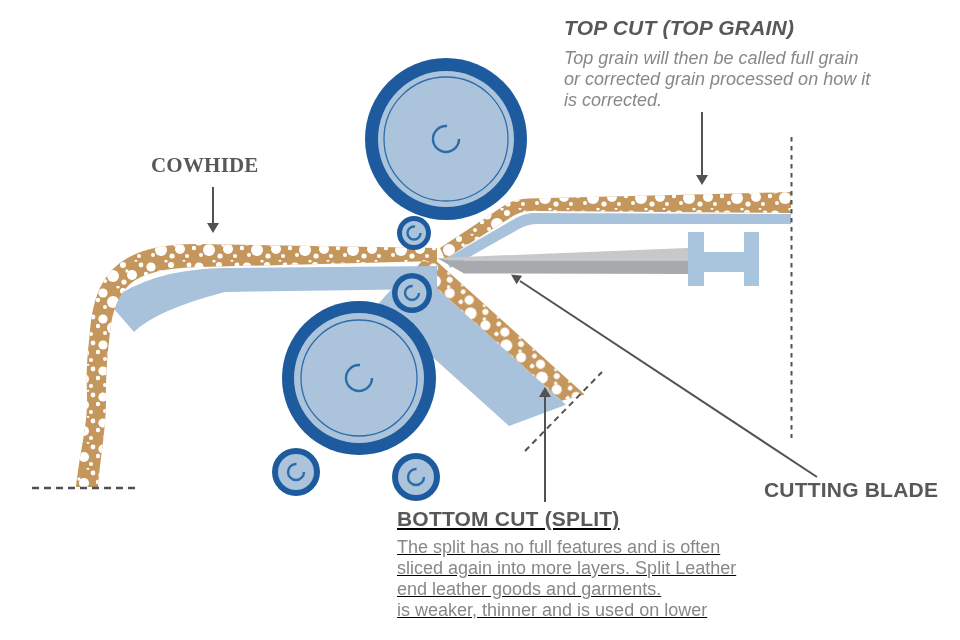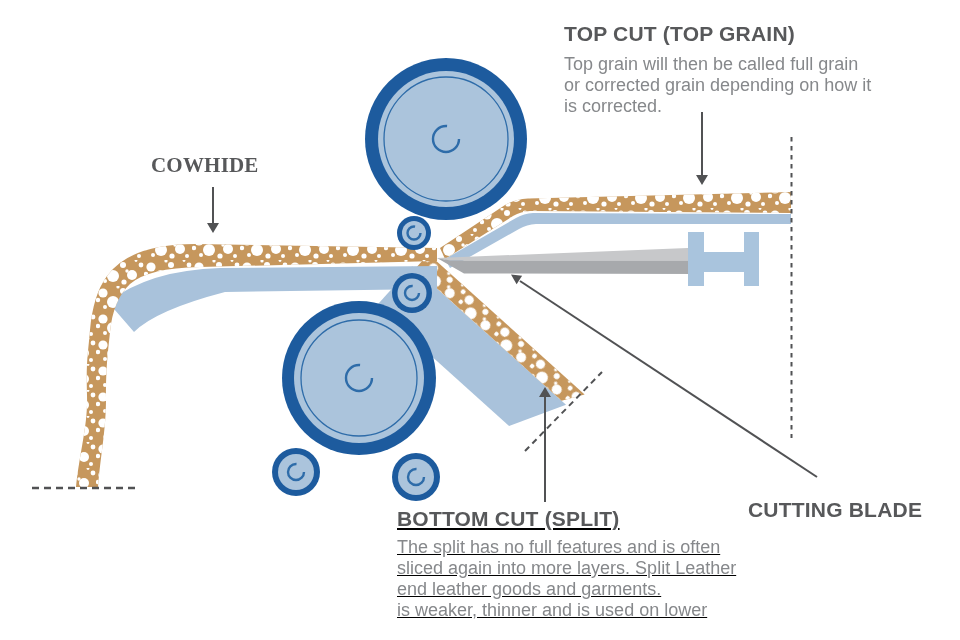--- a/index.html
+++ b/index.html
@@ -24,23 +24,23 @@
   .arrow-head{fill:var(--line-gray);stroke:none;}
   
   .label-block{position:absolute;}
   .label-block h2{
     margin:0 0 8px 0;font-size:21px;font-weight:bold;color:var(--title-text);
     letter-spacing:0.2px;white-space:nowrap;
   }
   .label-block p{
     margin:0;font-size:18px;line-height:21px;color:var(--body-text);white-space:nowrap;
   }
-  .lb-topcut{left:564px;top:22px;}
+  .lb-topcut{left:564px;top:16px;font-style:italic;}
   .lb-cowhide{left:151px;top:153px;font-family:Liberation Serif, serif;}
-  .lb-blade{left:748px;top:478px;margin-top:20px;}
+  .lb-blade{left:764px;top:478px;}
   .lb-bottomcut{left:397px;top:507px;text-decoration:underline;}
   .lb-bottomcut h2{margin-bottom:6px;}
 </style>
 </head>
 <body>
 
 <div class="stage">
 
   <svg width="960" height="640" viewBox="0 0 960 640">
     <defs>
@@ -140,21 +140,21 @@
     </g>
     <g>
       <line class="arrow-line" x1="817" y1="477" x2="520" y2="281"></line>
       <polygon class="arrow-head" points="511,274.5 522.1,275.8 516.6,284.2"></polygon>
     </g>
   </svg>
 
   <div class="label-block lb-topcut">
     <h2>TOP CUT (TOP GRAIN)</h2>
     <p>Top grain will then be called full grain</p>
-    <p>or corrected grain depending on how it</p>
+    <p>or corrected grain processed on how it</p>
     <p>is corrected.</p>
   </div>
 
   <div class="label-block lb-cowhide">
     <h2>COWHIDE</h2>
   </div>
 
   <div class="label-block lb-blade">
     <h2>CUTTING BLADE</h2>
   </div>

